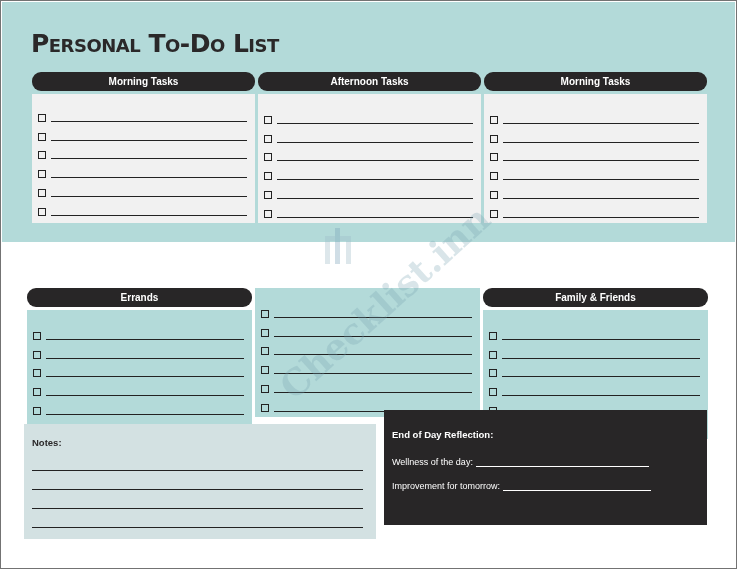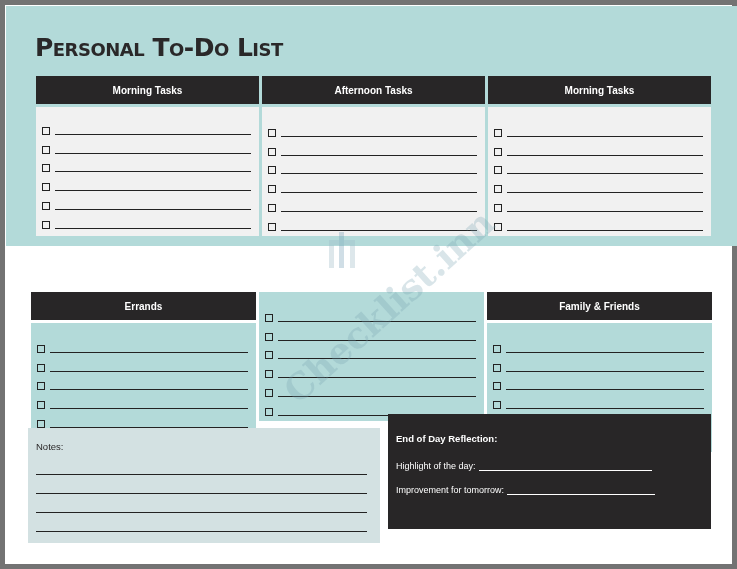--- a/index.html
+++ b/index.html
@@ -1,58 +1,58 @@
 <!DOCTYPE html>
 <html><head>
   <meta charset="utf-8">
   <style>
     * { box-sizing: border-box; margin: 0; padding: 0; }
     html, body { width: 737px; height: 569px; overflow: hidden; background: #ffffff; }
     body { font-family: "Liberation Sans", "DejaVu Sans", sans-serif; position: relative; }
 
     .page {
       position: absolute; left: 0; top: 0; width: 737px; height: 569px;
-      border: 5px solid #737373; background: #ffffff;
+      border: 1px solid #737373; background: #ffffff;
     }
     .top-band {
       position: absolute; left: 1px; top: 1px; width: 733px; height: 240px;
       background: #b3dad9;
     }
     .title {
       position: absolute; left: 30px; top: 28px;
       font-family: "DejaVu Sans", sans-serif; font-weight: bold;
       font-size: 25px; letter-spacing: -0.5px; color: #2a2829;
       font-variant: small-caps;
     }
 
     .section-row { position: absolute; display: flex; gap: 3px; }
     .row1 { left: 31px; top: 71px; width: 675px; }
     .row2 { left: 26px; top: 251px; width: 681px; margin-top: 36px; }
 
     .col { flex: 1; display: flex; flex-direction: column; gap: 3px; }
     .col-header {
-      height: 28px; background: #282627; color: #ffffff;
+      height: 19px; background: #282627; color: #ffffff;
       font-weight: bold; font-size: 10px;
-      display: flex; align-items: center; justify-content: center;
+      display: flex; align-items: center; justify-content: center; border-radius: 9px;
     }
     .row1 .col-body { background: #f1f1f1; height: 129px; padding: 11px 8px 0 6px; }
     .row2 .col-body { background: #b3dad9; height: 129px; padding: 13px 8px 0 6px; }
 
     .task-line { display: flex; align-items: flex-end; height: 18.8px; }
     .checkbox {
       width: 8px; height: 8px; border: 1px solid #222; background: transparent;
       margin-right: 5px; margin-bottom: 2px; flex: 0 0 auto; cursor: pointer;
     }
     .line-field { flex: 1; border-bottom: 1px solid #222; height: 10px; margin-bottom: 2px; }
 
     .notes {
       position: absolute; left: 23px; top: 423px; width: 352px; height: 115px;
       background: #d3e1e2; padding: 13px 10px 0 8px;
     }
-    .notes-label { font-weight: normal; font-size: 9.5px; color: #2a2829; margin-bottom: 4px; }
+    .notes-label { font-weight: bold; font-size: 9.5px; color: #2a2829; margin-bottom: 4px; }
     .notes-line { border-bottom: 1px solid #222; height: 19px; margin-right: 3px; }
 
     .reflection {
       position: absolute; left: 383px; top: 409px; width: 323px; height: 115px;
       background: #282627; color: #ffffff; padding: 19px 8px 0 8px;
     }
     .reflection-title { font-weight: bold; font-size: 9.5px; margin-bottom: 17px; }
     .reflection-line { font-size: 9px; display: flex; align-items: flex-end; margin-bottom: 14px; }
     .reflection-line .fill { border-bottom: 1px solid #ffffff; margin-left: 3px; height: 9px; }
     .fill-1 { width: 173px; }
@@ -259,21 +259,21 @@
     <div class="notes-label">Notes:</div>
     <div class="notes-line"></div>
     <div class="notes-line"></div>
     <div class="notes-line"></div>
     <div class="notes-line"></div>
   </div>
 
   <div class="reflection">
     <div class="reflection-title">End of Day Reflection:</div>
     <div class="reflection-line">
-      <span>Highlight of the day:</span>
+      <span>Wellness of the day:</span>
       <span class="fill fill-1"></span>
     </div>
     <div class="reflection-line">
       <span>Improvement for tomorrow:</span>
       <span class="fill fill-2"></span>
     </div>
   </div>
 
   <svg class="watermark-logo" viewBox="0 0 40 40">
     <rect x="6" y="10" width="5" height="28" fill="#9fbcc8"></rect>

